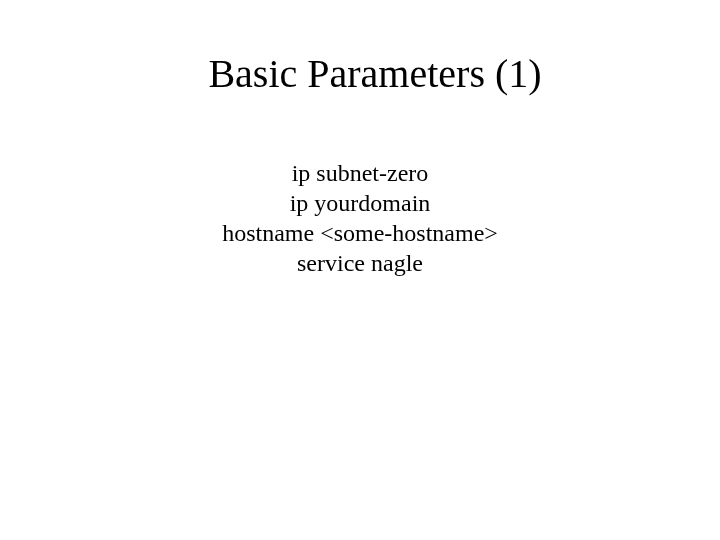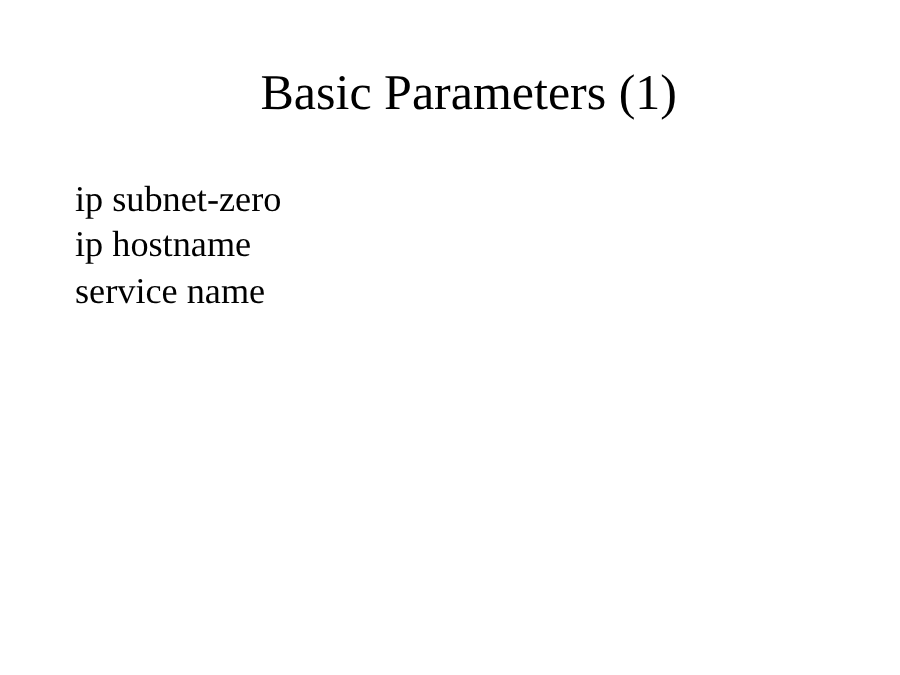--- a/index.html
+++ b/index.html
@@ -17,34 +17,36 @@
     }
     .slide {
       width: 100%;
       height: 100%;
       padding: 50px 60px;
     }
     .title {
       font-size: 40px;
       font-weight: normal;
       text-align: center;
-      margin-bottom: 45px;
+      margin-bottom: 61px;
       margin-left: 30px;
     }
     .content {
-      font-size: 29px;
+      font-size: 24px;
       line-height: 1.25;
+      text-align: center;
     }
     .line {
       display: block;
     }
   </style>
 </head>
 <body>
 
 <div class="slide">
   <h1 class="title">Basic Parameters (1)</h1>
   <div class="content">
     <span class="line">ip subnet-zero</span>
-    <span class="line">ip hostname</span>
-    <span class="line">service name</span>
+    <span class="line">ip yourdomain</span>
+    <span class="line">hostname &lt;some-hostname&gt;</span>
+    <span class="line">service nagle</span>
   </div>
 </div>
 
 </body></html>

